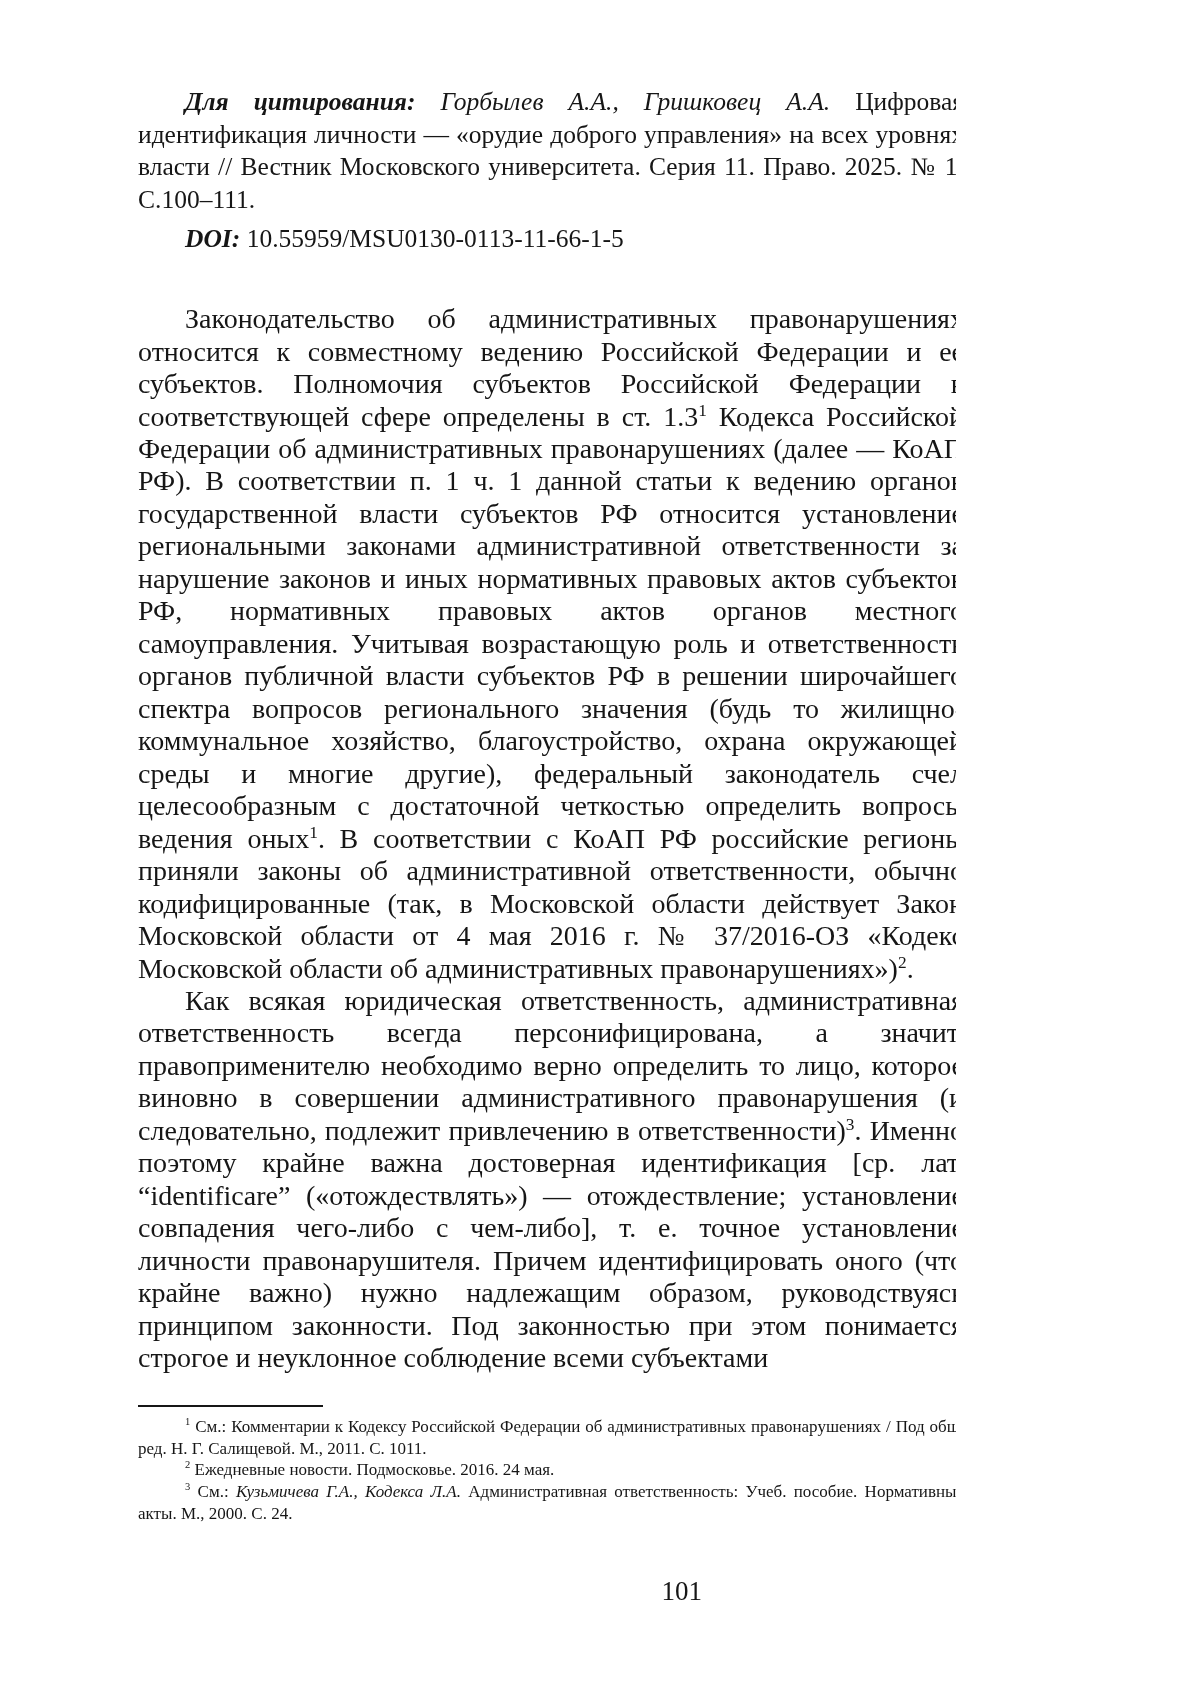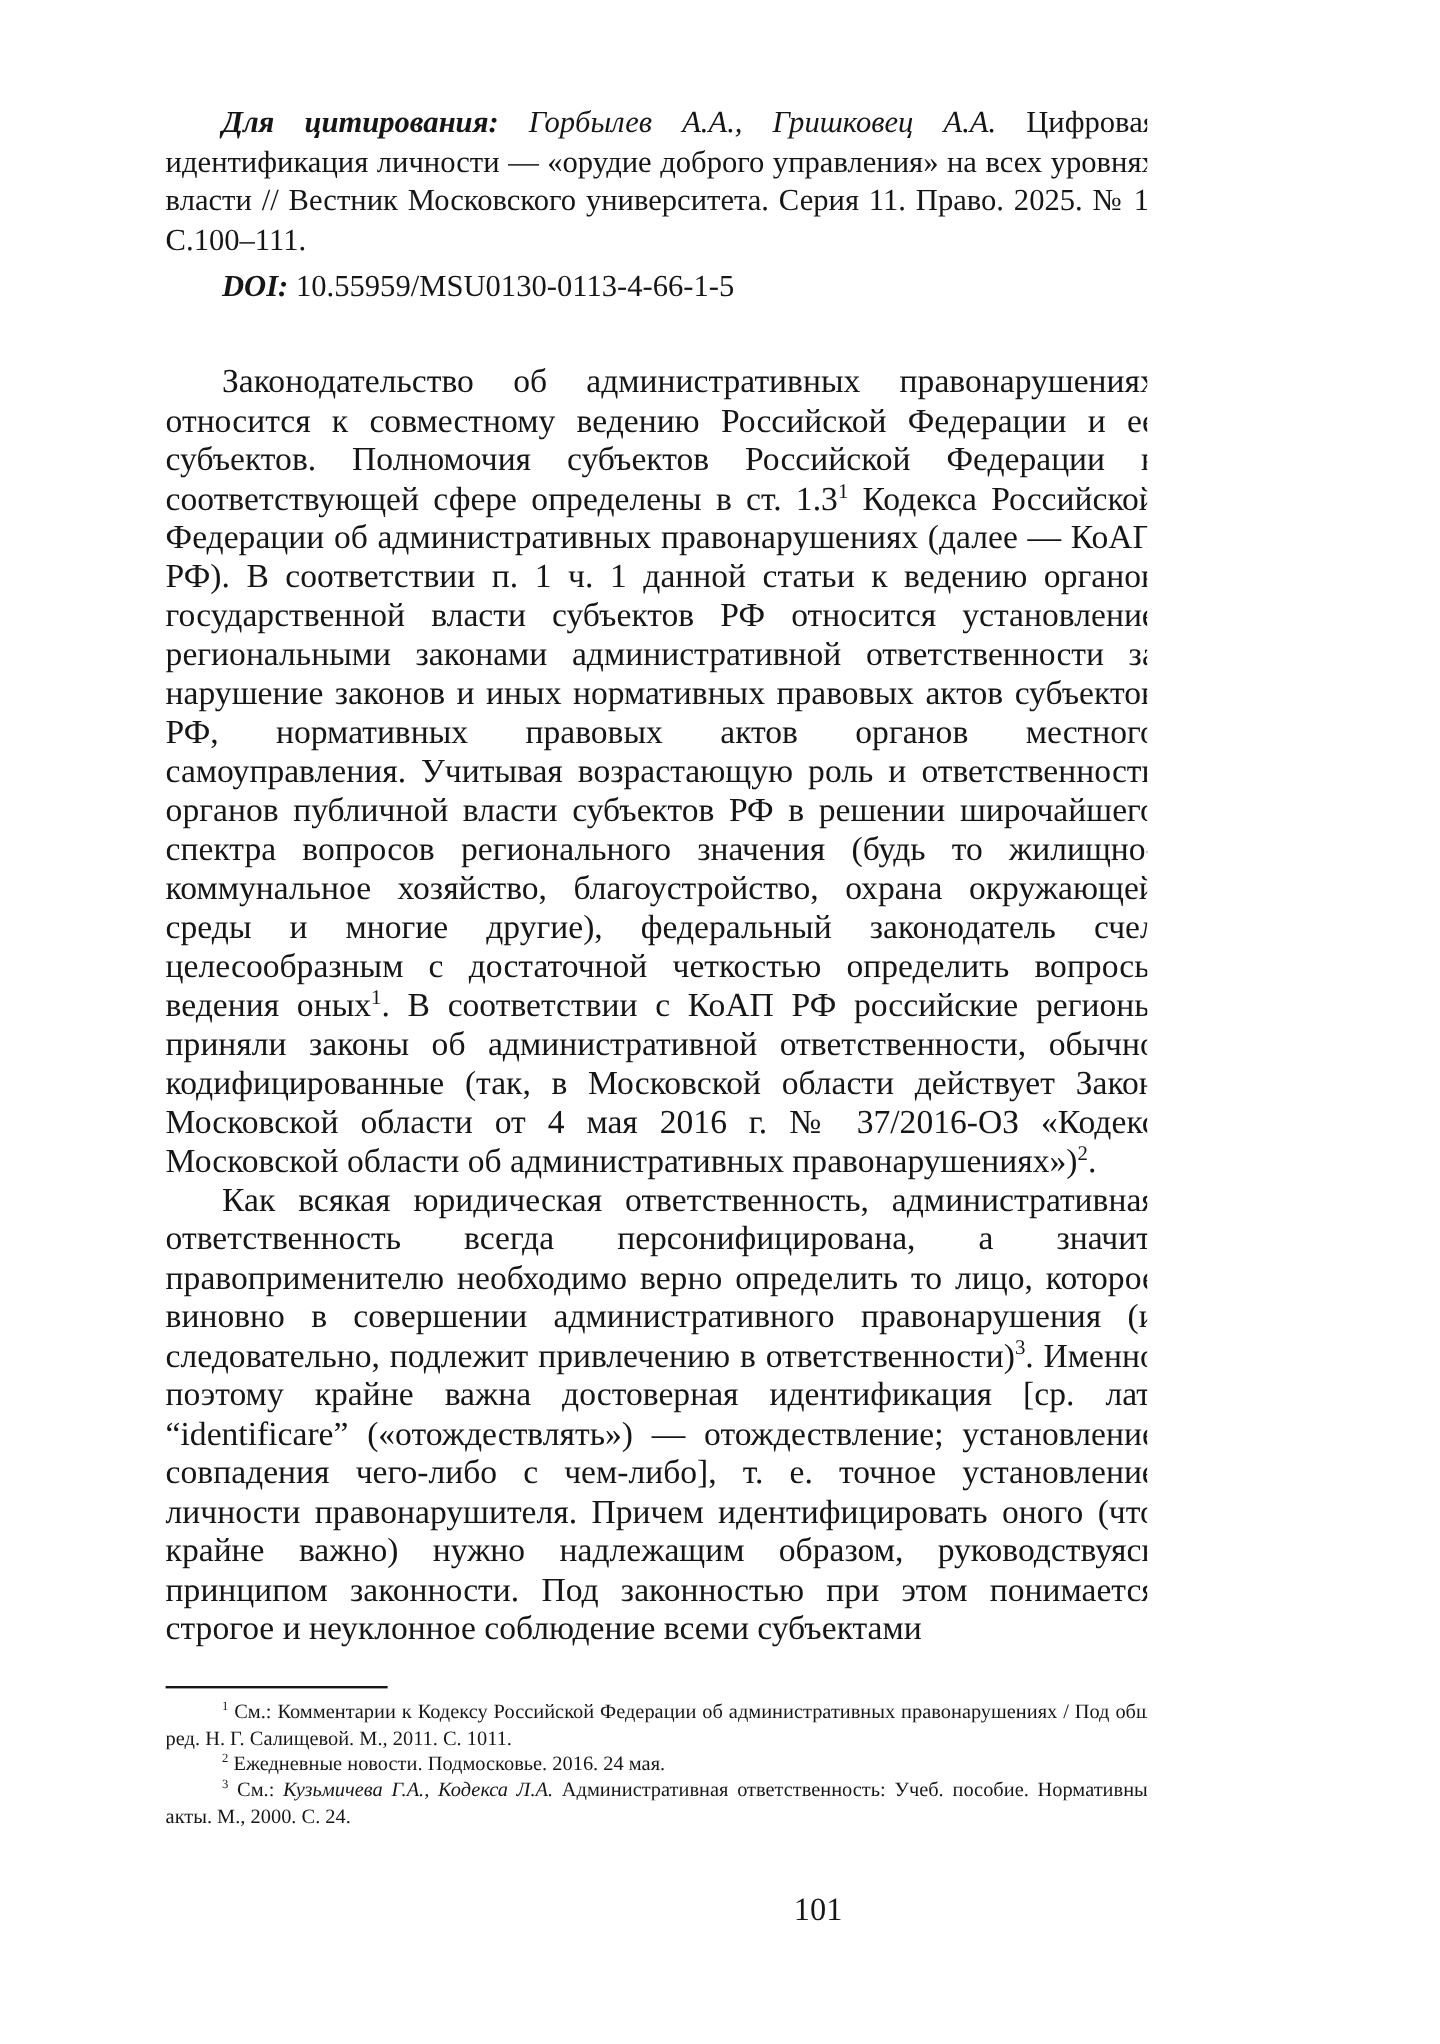--- a/index.html
+++ b/index.html
@@ -78,21 +78,21 @@
   }
 </style>
 </head>
 <body>
 
 <div class="page">
   <div class="content">
 
     <p class="cite"><span class="bi">Для цитирования: </span><span class="i">Горбылев А.А., Гришковец А.А. </span><span>Цифровая идентификация личности — «орудие доброго управления» на всех уровнях власти // Вестник Московского университета. Серия 11. Право. 2025. № 1. С.100–111.</span></p>
 
-    <p class="doi-line"><span class="bi">DOI: </span><span>10.55959/MSU0130-0113-4-66-1-5</span></p>
+    <p class="doi-line"><span class="bi">DOI: </span><span>10.55959/MSU0130-0113-11-66-1-5</span></p>
 
     <div class="body-text">
       <p class="para"><span>Законодательство об административных правонарушениях относится к совместному ведению Российской Федерации и ее субъектов. Полномочия субъектов Российской Федерации в соответствующей сфере определены в ст. 1.3</span><sup>1</sup><span> Кодекса Российской Федерации об административных правонарушениях (далее — КоАП РФ). В соответствии п. 1 ч. 1 данной статьи к ведению органов государственной власти субъектов РФ относится установление региональными законами административной ответственности за нарушение законов и иных нормативных правовых актов субъектов РФ, нормативных правовых актов органов местного самоуправления. Учитывая возрастающую роль и ответственность органов публичной власти субъектов РФ в решении широчайшего спектра вопросов регионального значения (будь то жилищно-коммунальное хозяйство, благоустройство, охрана окружающей среды и многие другие), федеральный законодатель счел целесообразным с достаточной четкостью определить вопросы ведения оных</span><sup>1</sup><span>. В соответствии с КоАП РФ российские регионы приняли законы об административной ответственности, обычно кодифицированные (так, в Московской области действует Закон Московской области от 4 мая 2016 г. № 37/2016-ОЗ «Кодекс Московской области об административных правонарушениях»)</span><sup>2</sup><span>.</span></p>
       <p class="para"><span>Как всякая юридическая ответственность, административная ответственность всегда персонифицирована, а значит, правоприменителю необходимо верно определить то лицо, которое виновно в совершении административного правонарушения (и следовательно, подлежит привлечению в ответственности)</span><sup>3</sup><span>. Именно поэтому крайне важна достоверная идентификация [ср. лат. “identificare” («отождествлять») — отождествление; установление совпадения чего-либо с чем-либо], т. е. точное установление личности правонарушителя. Причем идентифицировать оного (что крайне важно) нужно надлежащим образом, руководствуясь принципом законности. Под законностью при этом понимается строгое и неуклонное соблюдение всеми субъектами</span></p>
     </div>
 
     <div class="fn-rule"></div>
 
     <div class="footnotes">
       <p class="fn"><sup>1</sup><span> См.: Комментарии к Кодексу Российской Федерации об административных правонарушениях / Под общ. ред. Н. Г. Салищевой. М., 2011. С. 1011.</span></p>

